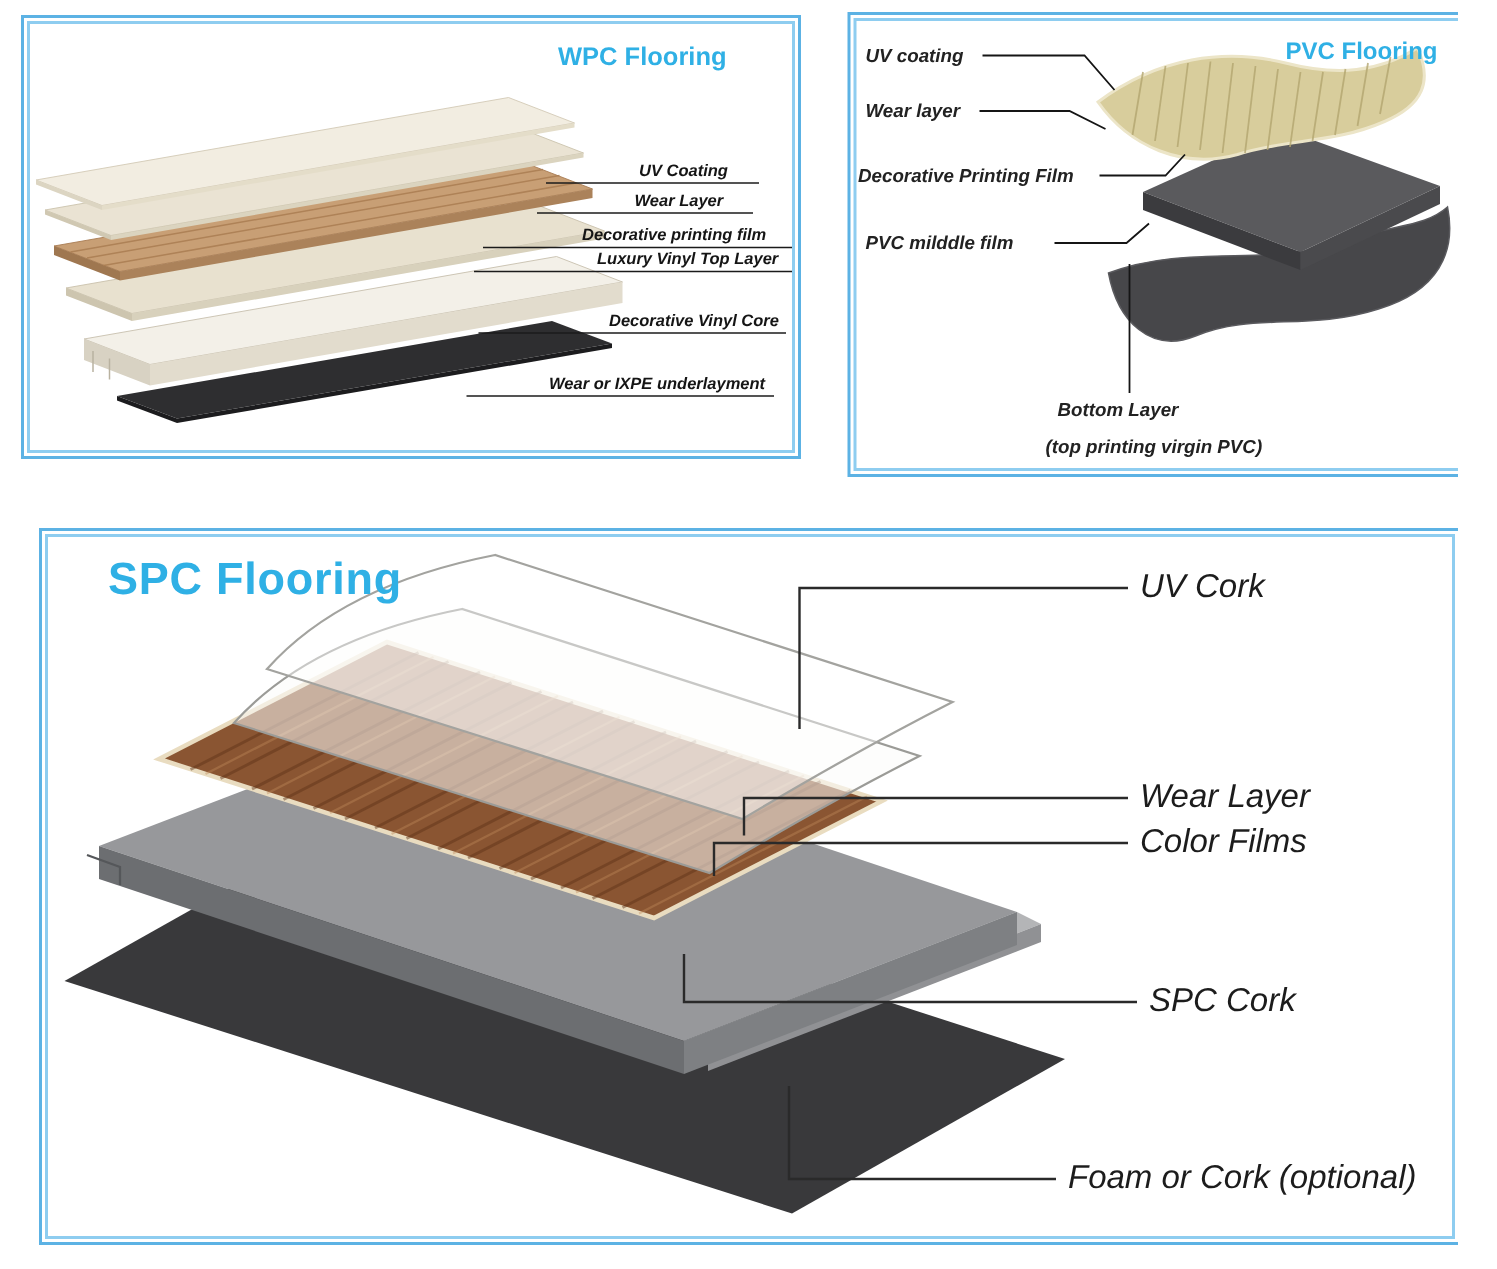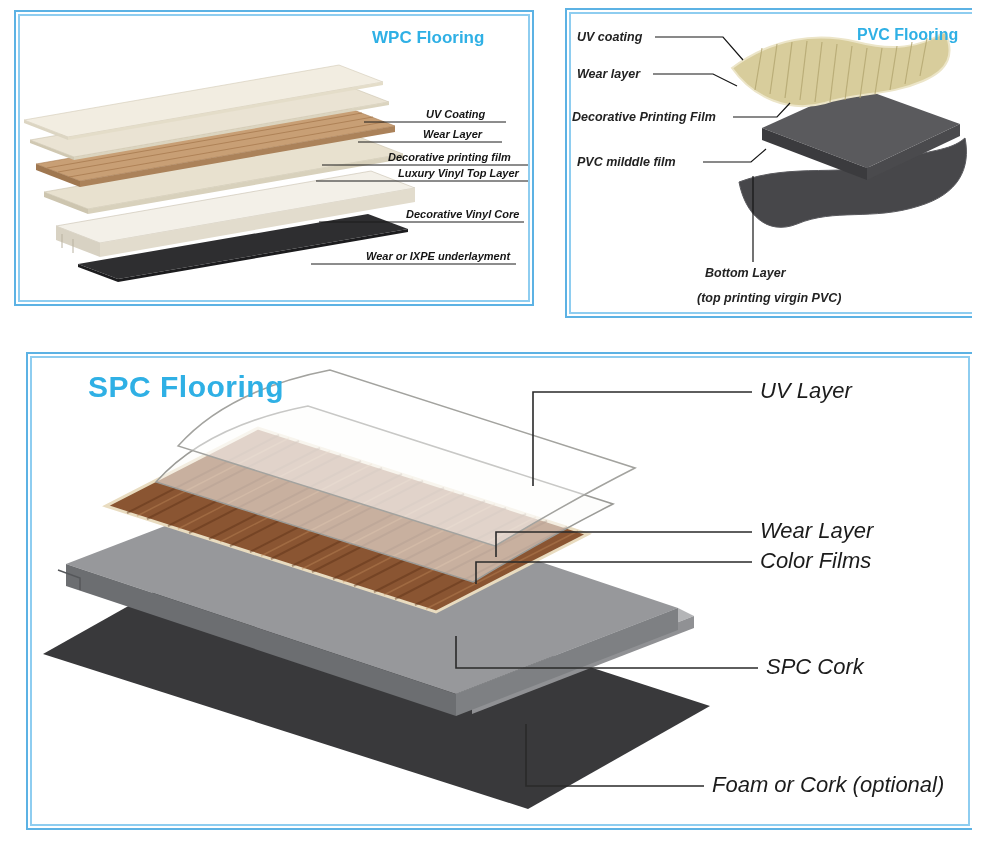--- a/index.html
+++ b/index.html
@@ -16,21 +16,21 @@
   }
   .panel-wpc { left:14px;  top:10px;  width:520px; height:296px; }
   .panel-pvc { left:565px; top:8px;   width:420px; height:310px; }
   .panel-spc { left:26px;  top:352px; width:948px; height:478px; }
 
   .fig { position:absolute; left:0; top:0; width:100%; height:100%; }
 
   .title { position:absolute; color:var(--accent); font-weight:bold; white-space:nowrap; }
   .wpc-title { left:356px; top:16px; font-size:17px; }
   .pvc-title { left:290px; top:16px; font-size:16px; }
-  .spc-title { left:60px;  top:16px; font-size:30px; letter-spacing:0.5px; }
+  .spc-title { left:44px;  top:16px; font-size:30px; letter-spacing:0.5px; }
 
   .lbl { position:absolute; white-space:nowrap; color:#151515;font-style:italic; }
   .wpc-lbl { font-size:11px; font-weight:bold; }
   .pvc-lbl { font-size:12.5px; font-weight:bold; color:#222; }
   .spc-lbl { font-size:22px; color:#1c1c1c; }
 </style>
 </head>
 <body>
 
 <div class="canvas">
@@ -207,20 +207,20 @@
       <g fill="none" stroke="#2a2a2a" stroke-width="1.6">
         <path d="M724,38 H505 V132"></path>
         <path d="M724,178 H468 V203"></path>
         <path d="M724,208 H448 V230"></path>
         <path d="M730,314 H428 V282"></path>
         <path d="M676,432 H498 V370"></path>
       </g>
     </svg>
 
     <div class="title spc-title">SPC Flooring</div>
-    <div class="lbl spc-lbl" style="left:732px;top:24px">UV Layer</div>
+    <div class="lbl spc-lbl" style="left:732px;top:24px">UV Cork</div>
     <div class="lbl spc-lbl" style="left:732px;top:164px">Wear Layer</div>
     <div class="lbl spc-lbl" style="left:732px;top:194px">Color Films</div>
     <div class="lbl spc-lbl" style="left:738px;top:300px">SPC Cork</div>
     <div class="lbl spc-lbl" style="left:684px;top:418px">Foam or Cork (optional)</div>
   </section>
 
 </div>
 
 </body></html>

